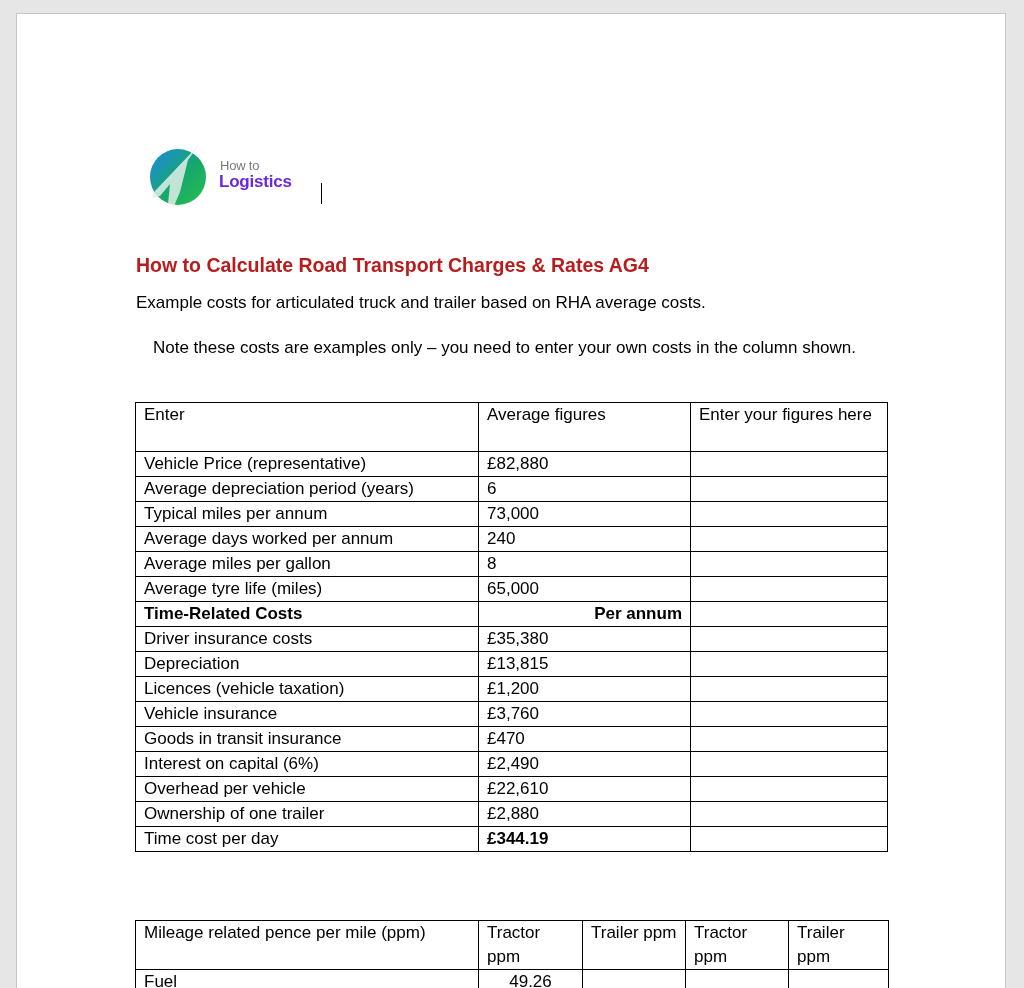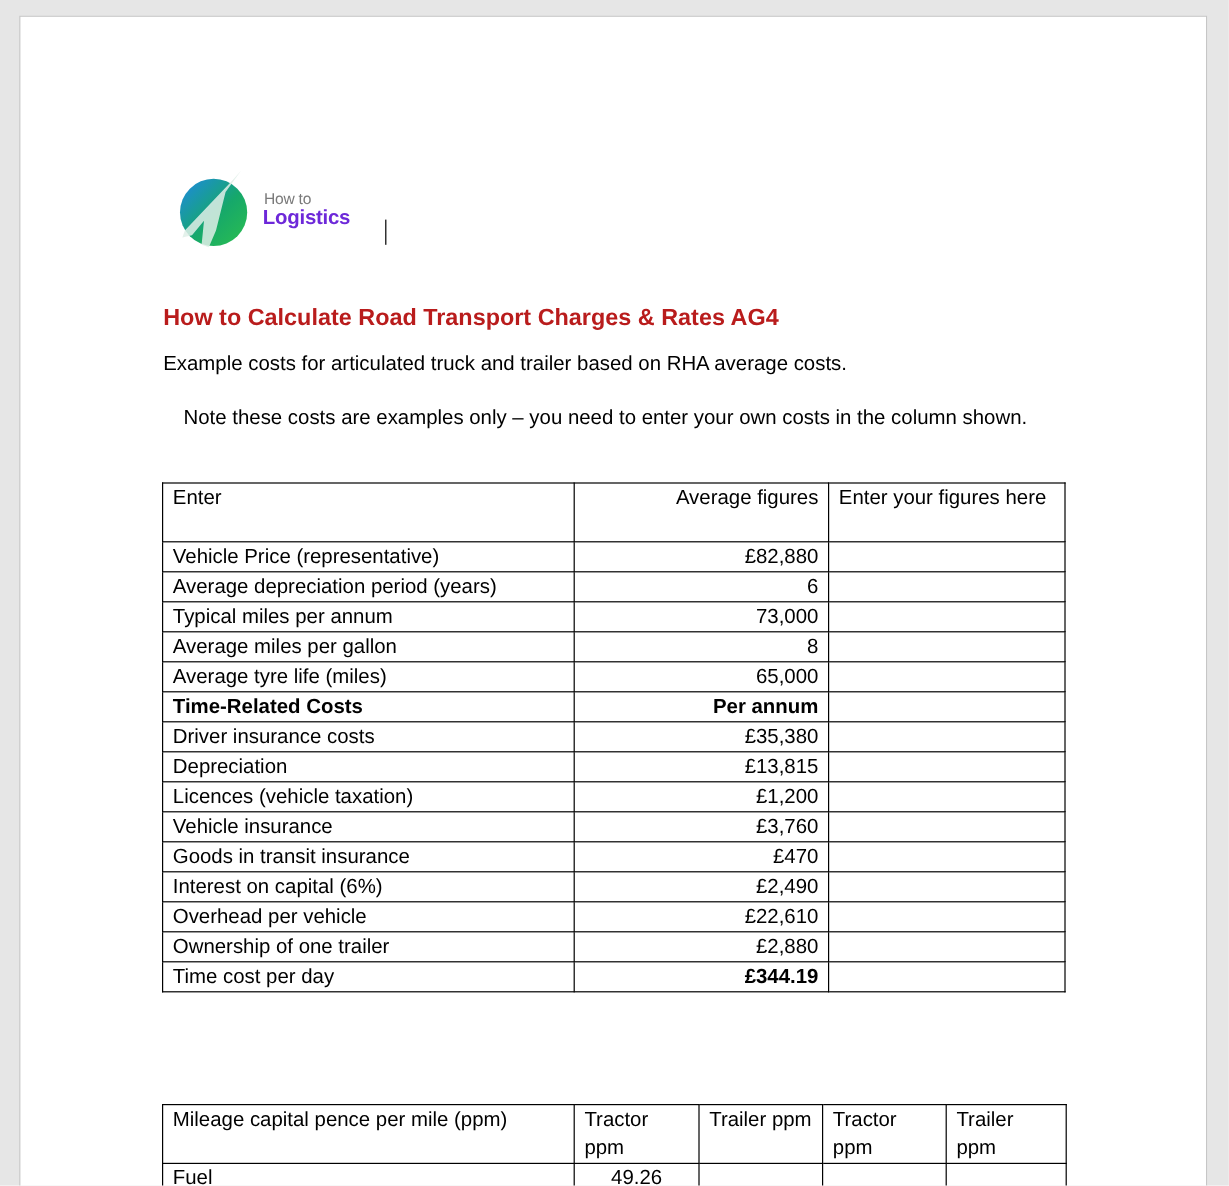--- a/index.html
+++ b/index.html
@@ -55,24 +55,24 @@
     border: 1px solid #000;
     padding: 0 8px;
     vertical-align: top;
     line-height: 24px;
     height: 24px;
     white-space: nowrap;
     overflow: hidden;
   }
   .t1 { left: 135px; top: 402px; width: 753px; }
   .t1 td.c1 { width: 326px; }
-  .t1 td.c2 { width: 195px; text-align: right; }
+  .t1 td.c2 { width: 195px; text-align: left; }
   .t1 td.c3 { width: 180px; }
   .t1 tr.head td { height: 48px; white-space: normal; }
-  .t1 tr.head td.c2 { text-align: right; }
+  .t1 tr.head td.c2 { text-align: left; }
   .t1 tr.section td { font-weight: bold; }
   .t1 tr.section td.c2 { text-align: right; }
   .bold { font-weight: bold; }
   .t2 { left: 135px; top: 920px; width: 753px; }
   .t2 td.m1 { width: 326px; }
   .t2 td.m2 { width: 87px; }
   .t2 td.m3 { width: 86px; }
   .t2 td.m4 { width: 86px; }
   .t2 td.m5 { width: 83px; }
   .t2 tr.head td { height: 48px; white-space: normal; }
@@ -121,20 +121,25 @@
       <td class="c1">Average depreciation period (years)</td>
       <td class="c2">6</td>
       <td class="c3"></td>
     </tr>
     <tr>
       <td class="c1">Typical miles per annum</td>
       <td class="c2">73,000</td>
       <td class="c3"></td>
     </tr>
     <tr>
+      <td class="c1">Average days worked per annum</td>
+      <td class="c2">240</td>
+      <td class="c3"></td>
+    </tr>
+    <tr>
       <td class="c1">Average miles per gallon</td>
       <td class="c2">8</td>
       <td class="c3"></td>
     </tr>
     <tr>
       <td class="c1">Average tyre life (miles)</td>
       <td class="c2">65,000</td>
       <td class="c3"></td>
     </tr>
     <tr class="section">
@@ -186,21 +191,21 @@
       <td class="c1">Time cost per day</td>
       <td class="c2 bold">£344.19</td>
       <td class="c3"></td>
     </tr>
   </tbody>
 </table>
 
 <table class="t2">
   <tbody>
     <tr class="head">
-      <td class="m1">Mileage capital pence per mile (ppm)</td>
+      <td class="m1">Mileage related pence per mile (ppm)</td>
       <td class="m2">Tractor ppm</td>
       <td class="m3">Trailer ppm</td>
       <td class="m4">Tractor ppm</td>
       <td class="m5">Trailer ppm</td>
     </tr>
     <tr class="row">
       <td class="m1">Fuel</td>
       <td class="m2">49.26</td>
       <td class="m3"></td>
       <td class="m4"></td>

